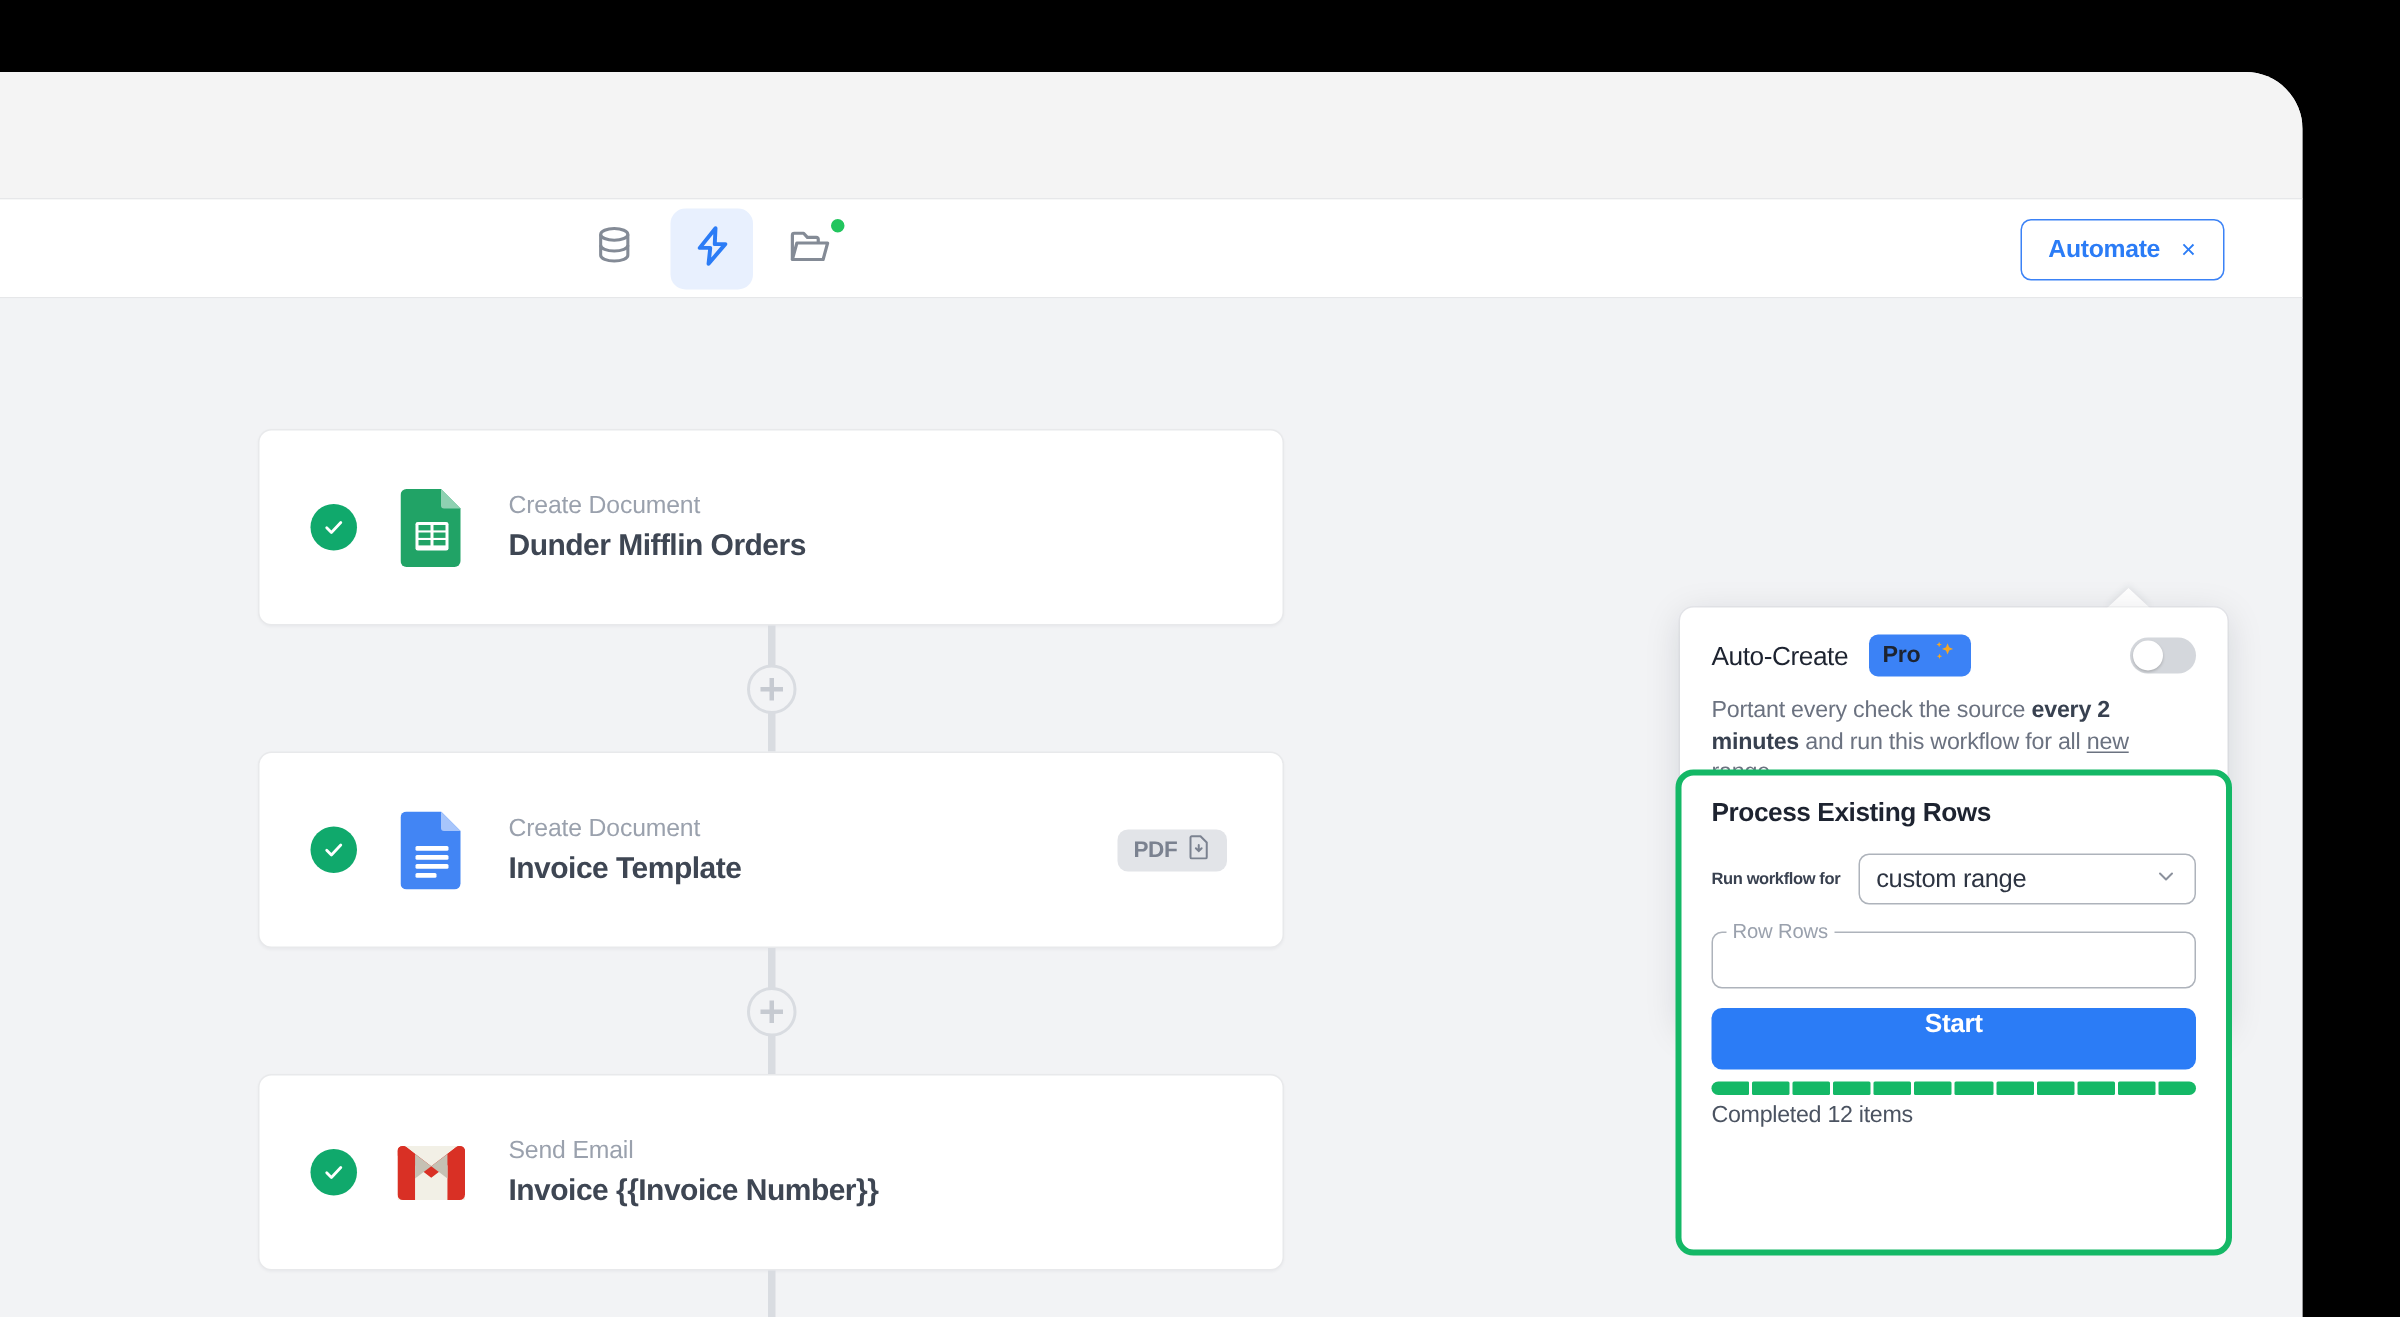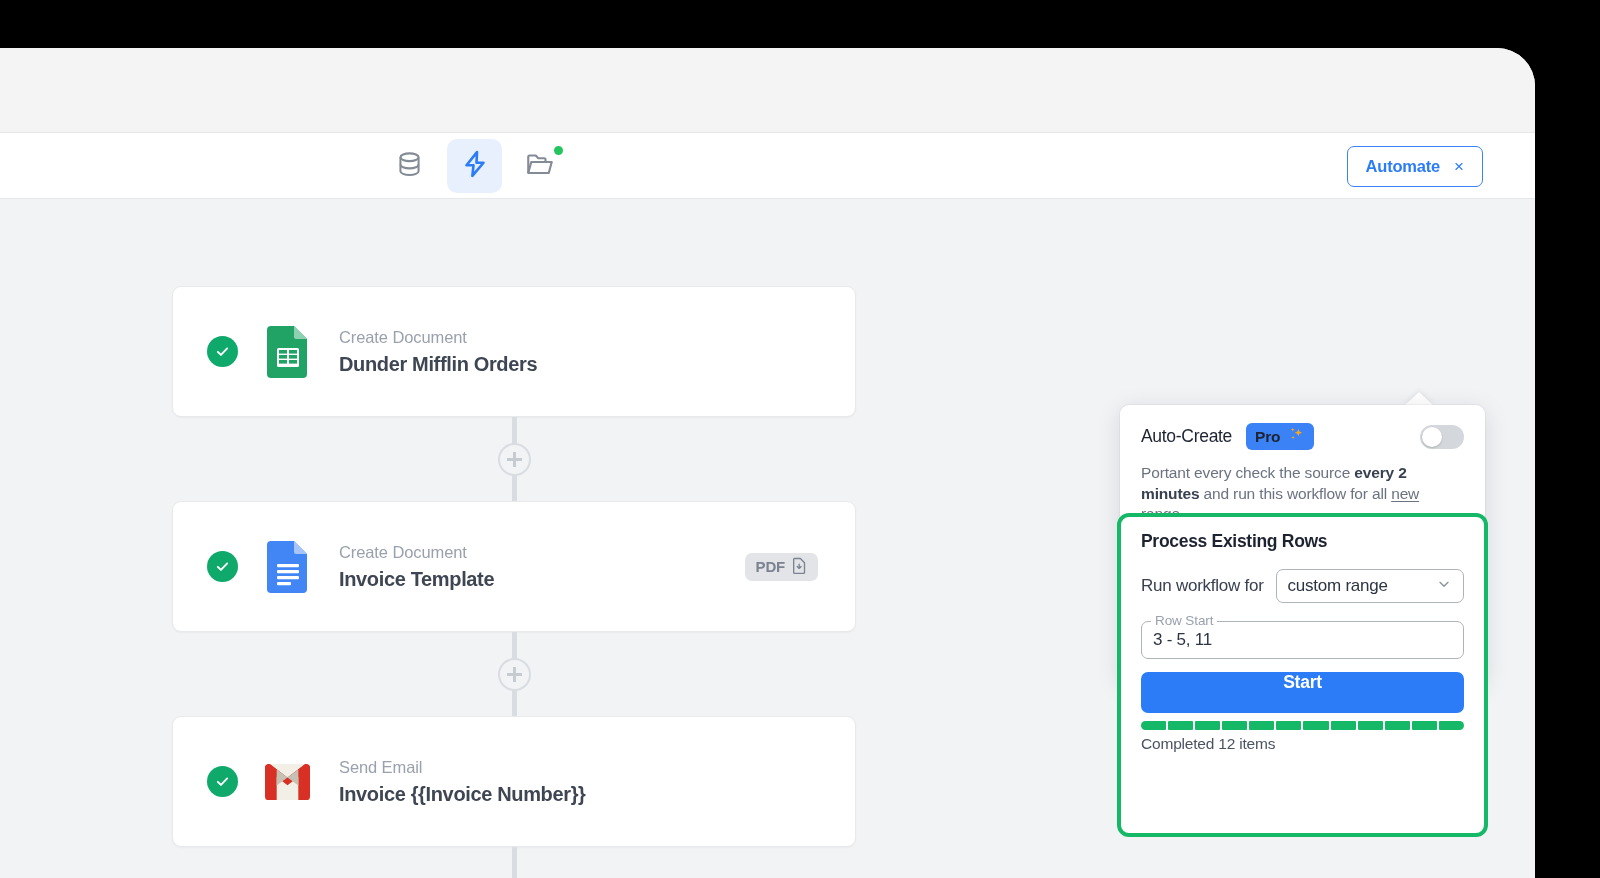--- a/index.html
+++ b/index.html
@@ -156,21 +156,21 @@
   
   .green-box {
     position:absolute; left:1117px; top:314px; width:371px; height:324px;
     border:4px solid #14b866; border-radius:12px;
     background:#fff; padding:14px 20px 0 20px;
   }
   .section-title {
     font-size:17.5px; font-weight:700; color:#1d2330; letter-spacing:-0.3px;
   }
   .run-row { display:flex; align-items:center; margin-top:17px; }
-  .run-label { font-size:17px; color:#394150; letter-spacing:-0.25px; }
+  .run-label { font-size:11px; color:#394150; letter-spacing:-0.25px;font-weight:bold; }
   .select {
     margin-left:12px; flex:1; height:34px;
     border:1.3px solid #aeb3bb; border-radius:7px;
     display:flex; align-items:center; padding:0 11px; cursor:pointer;
     background:#fff;
   }
   .select span { font-size:17px; color:#2d3442; letter-spacing:-0.25px; }
   .chev { margin-left:auto; }
 
   .field {
@@ -429,22 +429,21 @@
             <span>custom range</span>
             <span class="chev">
               <svg width="16" height="16" viewBox="0 0 24 24" fill="none" stroke="#8b919c" stroke-width="2" stroke-linecap="round" stroke-linejoin="round">
                   <path d="M6 9.5 12 15.5 18 9.5"></path>
                 </svg>
             </span>
           </div>
         </div>
 
         <div class="field">
-          <span class="field-legend">Row Start</span>
-          <input type="text" value="3 - 5, 11" placeholder="e.g. 3 - 5, 11" style="">
+          <span class="field-legend">Row Rows</span>
         </div>
 
         <div class="start-btn">
           <span>Start</span>
         </div>
 
         <div class="progress">
             <i></i>
             <i></i>
             <i></i>

